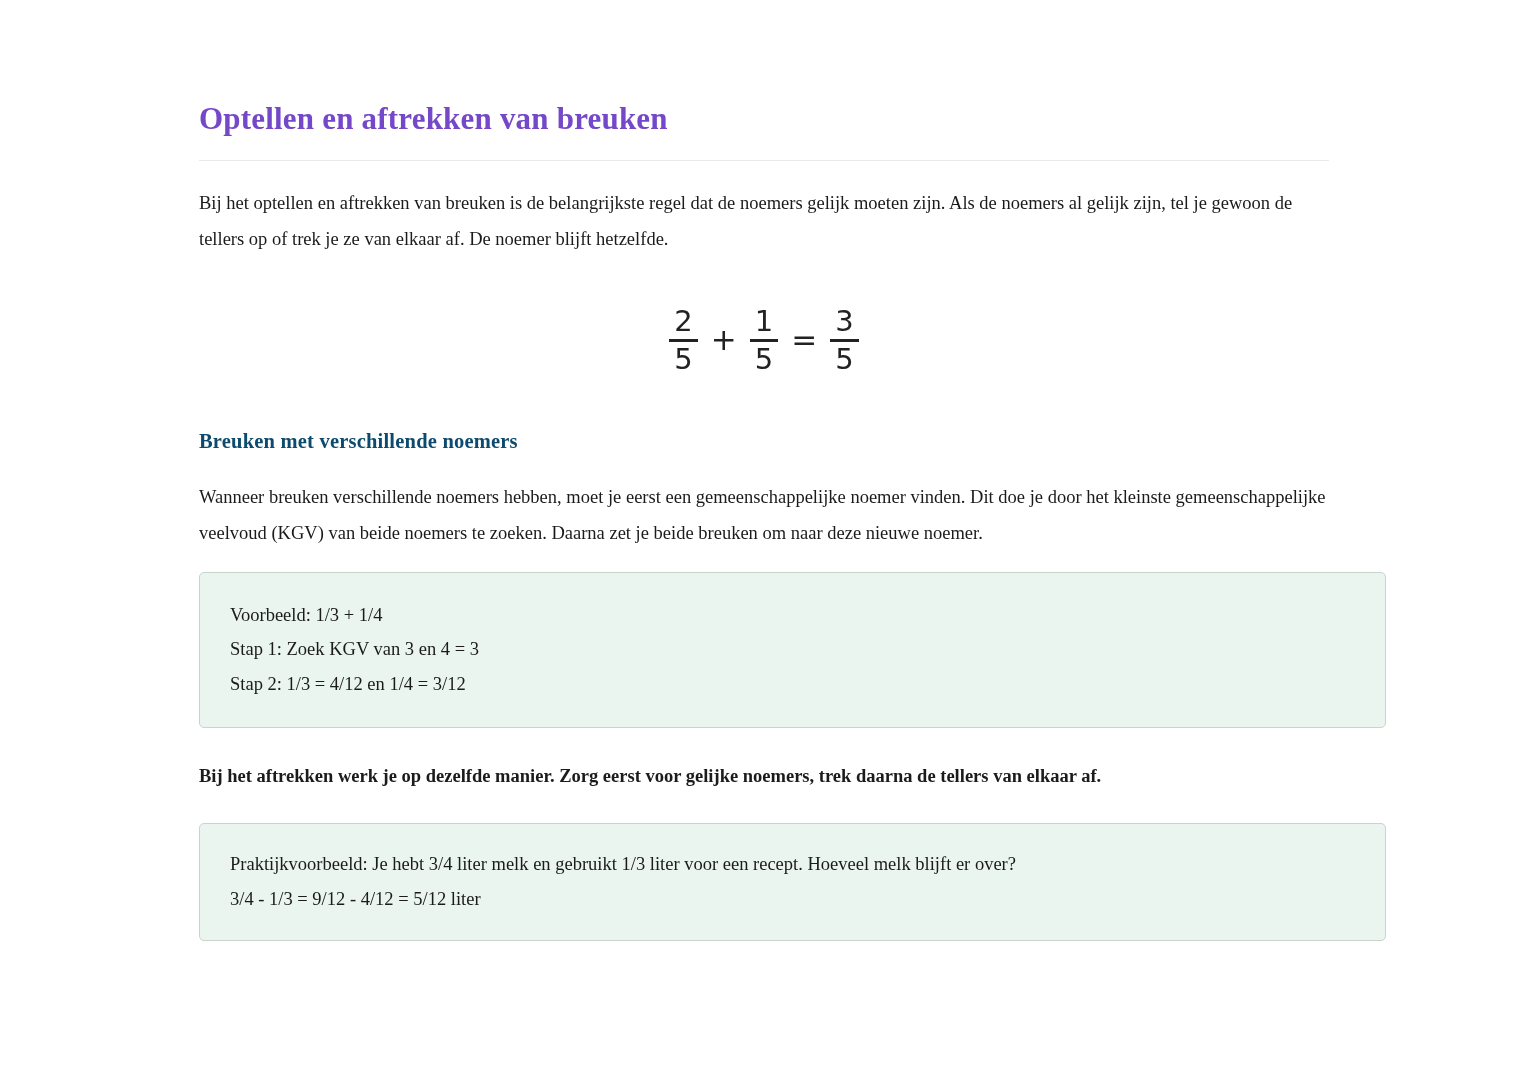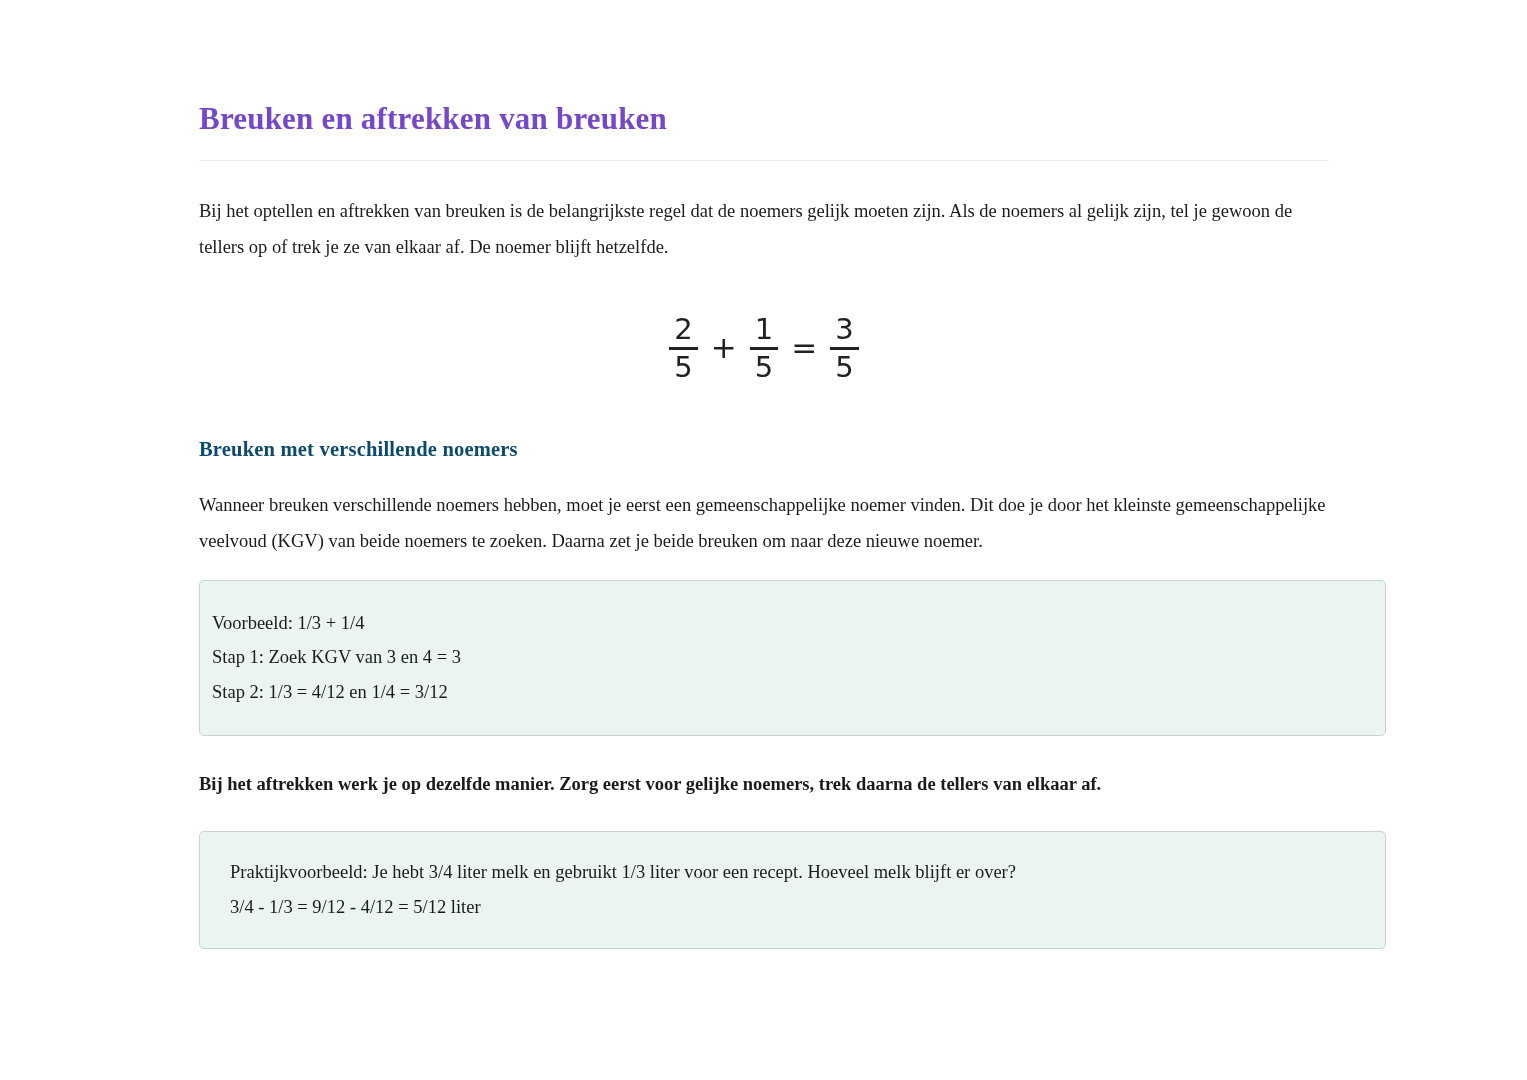--- a/index.html
+++ b/index.html
@@ -32,21 +32,21 @@
     border: none;
     border-top: 1px solid #e9e9e9;
     width: 1130px;
     margin-top: 23px;
   }
 
   p.body-text {
     width: 1130px;
     font-size: 18.5px;
     line-height: 36px;
-    margin-top: 32px;
+    margin-top: 24px;
     color: #1b1b1b;
   }
 
   .formula-wrap {
     width: 1130px;
     margin-top: 52px;
     height: 64px;
     display: flex;
     align-items: center;
     justify-content: center;
@@ -88,21 +88,21 @@
   p.section-body {
     margin-top: 26px;
   }
 
   .example-box {
     width: 1187px;
     background: #e9f5ee;
     border: 1px solid #c9d4cc;
     border-radius: 5px;
     margin-top: 21px;
-    padding: 25px 12px;
+    padding: 25px 30px;
   }
   .example-box .box-line {
     font-size: 18.5px;
     line-height: 34.8px;
     color: #1b1b1b;
   }
 
   p.after-box {
     margin-top: 30px;
     font-weight: bold;
@@ -111,21 +111,21 @@
   .example-box.second {
     margin-top: 29px;
     padding: 23px 30px;
   }
 </style>
 </head>
 <body>
 
 <div class="container">
 
-  <h1 class="page-title">Breuken en aftrekken van breuken</h1>
+  <h1 class="page-title">Optellen en aftrekken van breuken</h1>
 
   <hr class="divider">
 
   <p class="body-text">Bij het optellen en aftrekken van breuken is de belangrijkste regel dat de noemers gelijk moeten zijn. Als de noemers al gelijk zijn, tel je gewoon de tellers op of trek je ze van elkaar af. De noemer blijft hetzelfde.</p>
 
   <div class="formula-wrap">
     <span class="frac">
       <span class="num">2</span>
       <span class="den">5</span>
     </span>

